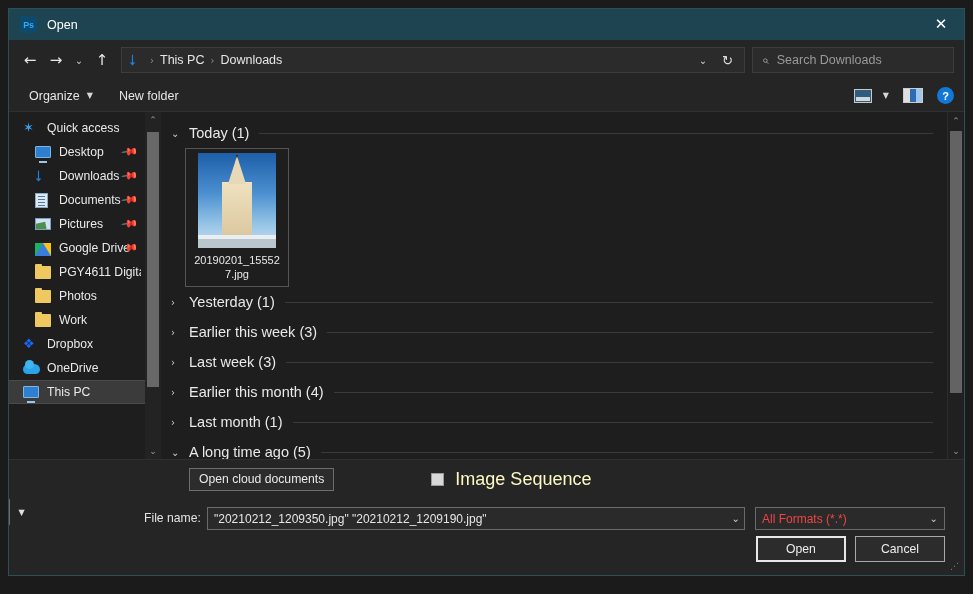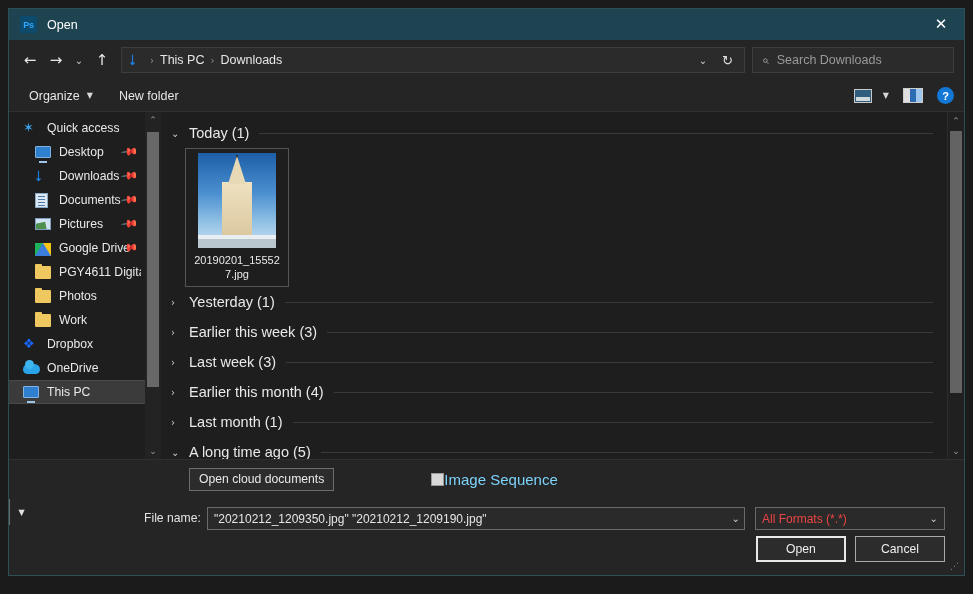--- a/index.html
+++ b/index.html
@@ -477,23 +477,23 @@
     align-items: center;
     margin-left: 97px;
   }
   .chk {
     width: 13px; height: 13px;
     background: #d8d8d8;
     border: 1px solid #9a9a9a;
     flex: 0 0 auto;
   }
   .imgseq-label {
-    color: #7dd3fc;
-    font-size: 15px;
-    margin-left: 0;
+    color: #fef9c3;
+    font-size: 18px;
+    margin-left: 11px;
   }
 
   
   .footer {
     height: 76px;
     flex: 0 0 auto;
     background: #252525;
     position: relative;
   }
   .fn-label {

